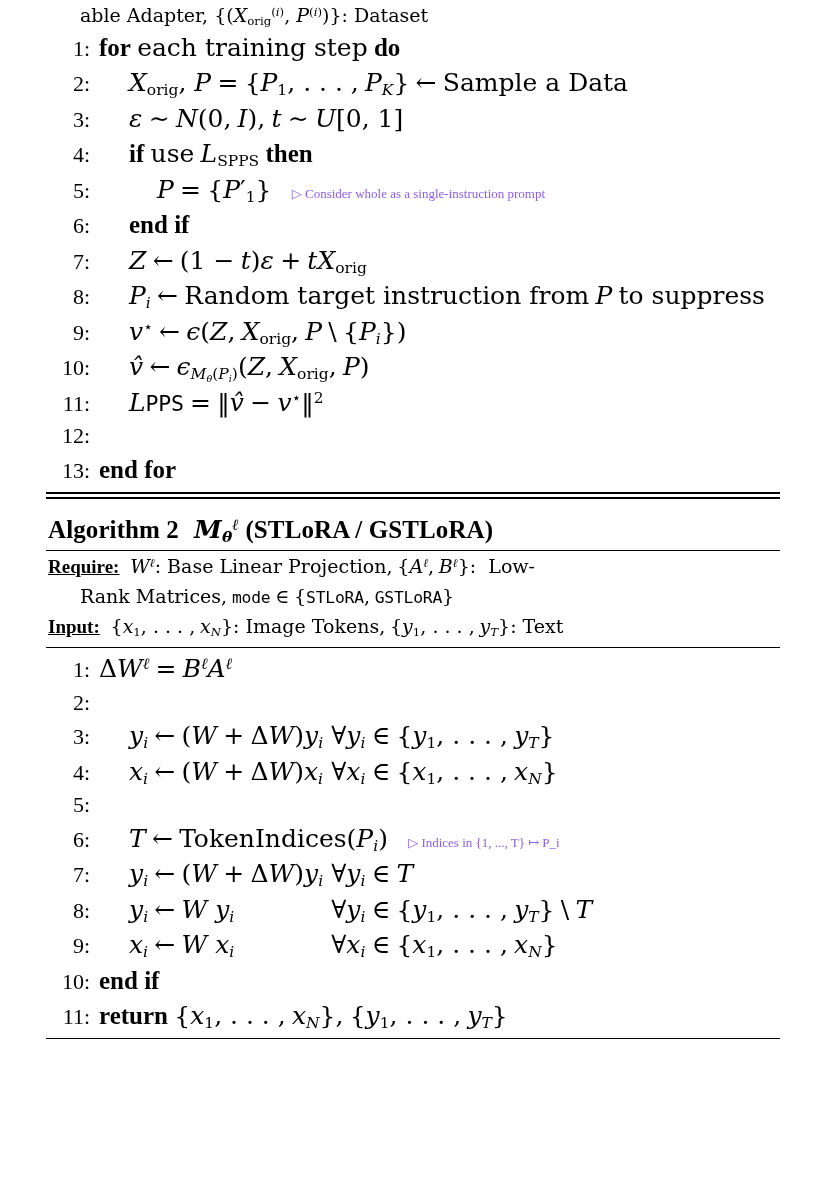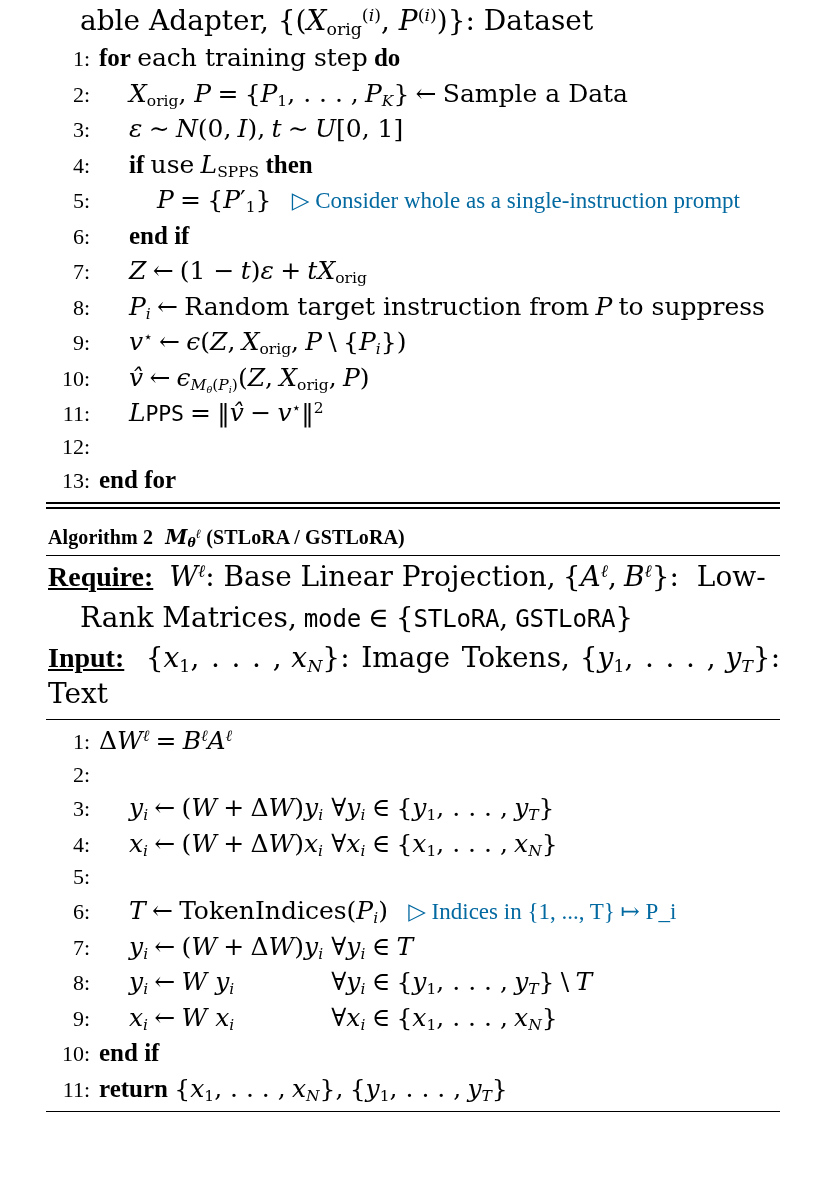--- a/index.html
+++ b/index.html
@@ -26,28 +26,28 @@
   .algo { width: 100%; }
   .rule-thin { border-top: 1.3px solid #000; margin: 0; }
   .rule-double {
     border-top: 2.2px solid #000;
     border-bottom: 2.2px solid #000;
     height: 3px;
     margin: 0;
   }
 
   .algo-title {
-    font-size: 20px;
+    font-size: 25px;
     font-weight: bold;
     padding: 7px 0 6px 2px;
     letter-spacing: 0.1px;
   }
 
   .spec {
-    font-size: 28px;
+    font-size: 19px;
     padding: 3px 0 2px 2px;
     line-height: 1.27;
     text-align: justify;
     text-justify: inter-word;
   }
   .spec .lbl { font-weight: bold; text-decoration: underline; }
   .spec.cont { padding-left: 34px; text-indent: 0; }
 
   
   .line {
@@ -73,22 +73,22 @@
 
   
   .mi { font-family: "DejaVu Serif", "Liberation Serif", serif; font-style: italic; }
   .mn, .mo { font-family: "DejaVu Serif", "Liberation Serif", serif; font-style: normal; }
   .cal { font-family: "DejaVu Serif", serif; font-style: italic; }
   .tt { font-family: "DejaVu Sans Mono", "Liberation Mono", monospace; font-size: 0.86em; font-style: normal; letter-spacing: -0.2px; }
   sub, sup { font-size: 0.62em; line-height: 0; }
   sub { vertical-align: -0.28em; }
   sup { vertical-align: 0.52em; }
   .comment {
-    color: #0369a1;
-    font-size: 23px;
+    color: #8b5cf6;
+    font-size: 13px;
     white-space: nowrap;
   }
   .cmt-inline { margin-left: 14px; }
   .forall { font-family: "DejaVu Serif", serif; font-style: normal; }
   .algo2-sp { display: inline-block; min-width: 196px; }
   .blk-gap { height: 9px; }
   .bot-pad { height: 4px; }
 </style>
 </head>
 <body>

